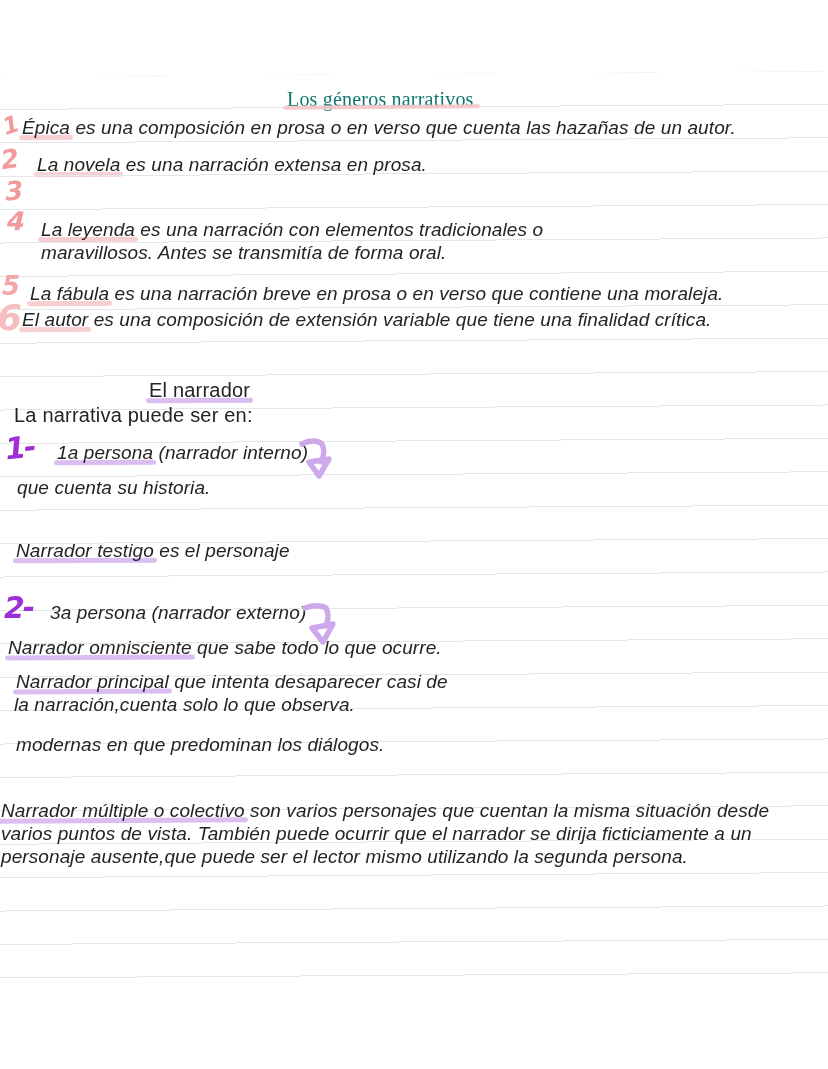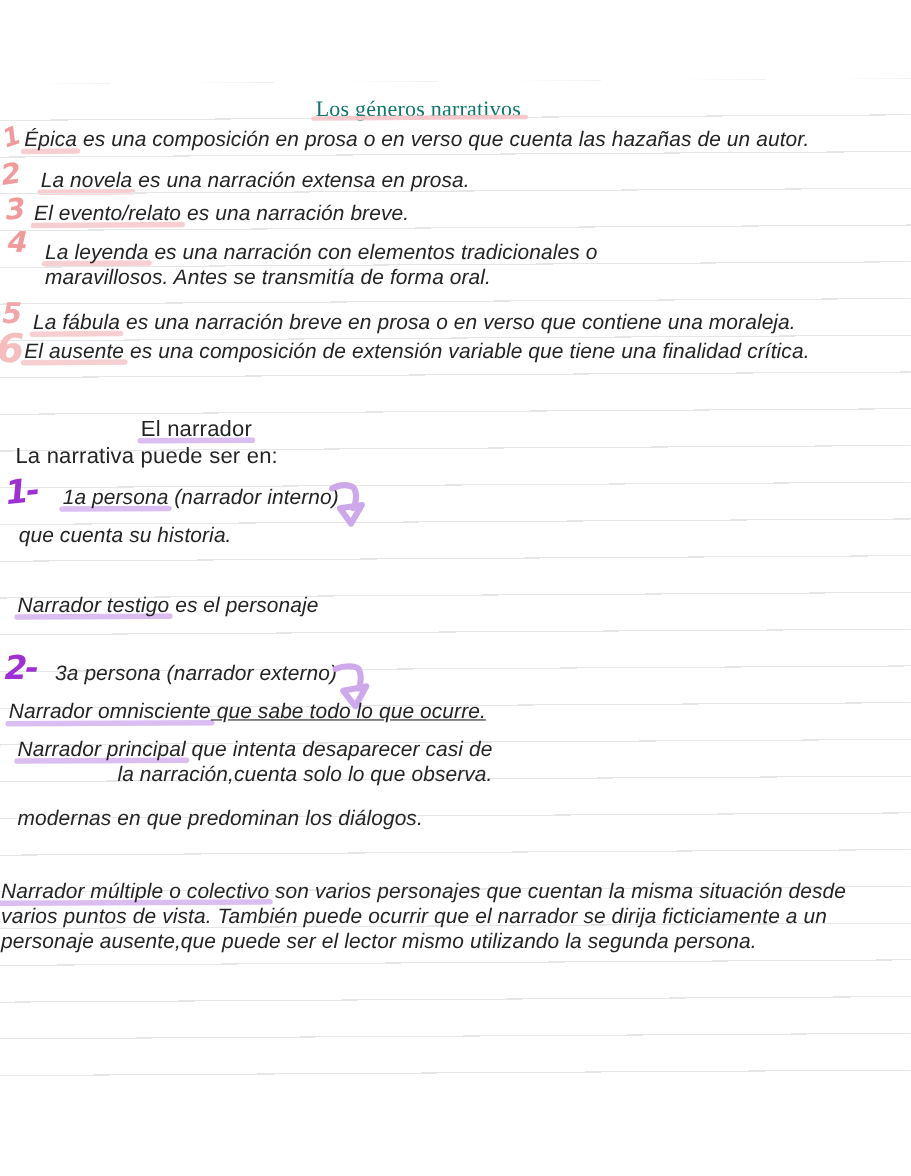--- a/index.html
+++ b/index.html
@@ -77,41 +77,38 @@
   <div class="abs it body-txt" style="left:22px; top:116px;">
     <span class="hl hl-pink">Épica</span><span> es una composición en prosa o en verso que cuenta las hazañas de un autor.</span>
   </div>
 
   <span class="hnum" style="left:1px; top:144px; font-size:26px; transform:rotate(-8deg);">2</span>
   <div class="abs it body-txt" style="left:37px; top:153px;text-align:center;">
     <span class="hl hl-pink">La novela</span><span> es una narración extensa en prosa.</span>
   </div>
 
   <span class="hnum" style="left:5px; top:176px; font-size:26px; transform:rotate(-4deg);">3</span>
-  <div class="abs it body-txt" style="left:31px; top:183px;">
-    <span class="hl hl-pink">El evento/relato</span><span> es una narración breve.</span>
-  </div>
 
   <span class="hnum" style="left:7px; top:206px; font-size:26px; transform:rotate(2deg);">4</span>
   <div class="abs it body-txt" style="left:41px; top:218px;">
     <div><span class="hl hl-pink">La leyenda</span><span> es una narración con elementos tradicionales o</span></div>
     <div>maravillosos. Antes se transmitía de forma oral.</div>
   </div>
 
   <span class="hnum" style="left:2px; top:271px; font-size:26px; color:#f3a6a8;">5</span>
   <div class="abs it body-txt" style="left:30px; top:282px;">
     <span class="hl hl-pink">La fábula</span><span> es una narración breve en prosa o en verso que contiene una moraleja.</span>
   </div>
 
   <span class="hnum" style="left:-3px; top:297px; font-size:36px; color:#f6bdbf;">6</span>
   <div class="abs it body-txt" style="left:22px; top:308px;">
-    <span class="hl hl-pink">El ausente</span><span> es una composición de extensión variable que tiene una finalidad crítica.</span>
+    <span class="hl hl-pink">El autor</span><span> es una composición de extensión variable que tiene una finalidad crítica.</span>
   </div>
 
-  <div class="abs upright" style="left:128px; top:379px;">
+  <div class="abs upright" style="left:149px; top:379px;">
     <span class="hl hl-lav">El narrador</span>
   </div>
 
   <div class="abs upright" style="left:14px; top:404px;">La narrativa puede ser en:</div>
 
   <span class="pnum" style="left:5px; top:430px; font-size:30px; transform:rotate(-6deg);">1-</span>
   <div class="abs it body-txt" style="left:57px; top:441px;">
     <span class="hl hl-lav">1a persona</span><span> (narrador interno)</span>
   </div>
   <svg class="arrow" style="left:296px; top:437px;" width="38" height="44" viewBox="0 0 38 44">
@@ -133,27 +130,27 @@
   <div class="abs it body-txt" style="left:50px; top:601px;text-align:right;">
     <span>3a persona</span><span> (narrador externo)</span>
   </div>
   <svg class="arrow" style="left:300px; top:602px;" width="38" height="44" viewBox="0 0 38 44">
     <g stroke="#cda9eb" stroke-width="5.5" fill="none" stroke-linecap="round" stroke-linejoin="round">
       <path d="M5 6 C13 3 22 3 26 6 C29 12 28 19 26 24"></path>
       <path d="M12 26 L33 22 L23 40 Z"></path>
     </g>
   </svg>
 
-  <div class="abs it body-txt" style="left:8px; top:636px;text-decoration:underline;">
+  <div class="abs it body-txt" style="left:8px; top:636px;">
     <span class="hl hl-lav">Narrador omnisciente</span><span> que sabe todo lo que ocurre.</span>
   </div>
 
   <div class="abs it body-txt" style="left:16px; top:670px;">
     <div><span class="hl hl-lav">Narrador principal</span><span> que intenta desaparecer casi de</span></div>
-    <div style="margin-left:-2px;text-align:right;">la narración,cuenta solo lo que observa.</div>
+    <div style="margin-left:-2px;">la narración,cuenta solo lo que observa.</div>
   </div>
 
   <div class="abs it body-txt" style="left:20px; top:733px;">
     <div style="margin-left:-4px;">modernas en que predominan los diálogos.</div>
   </div>
 
   <div class="abs it body-txt" style="left:1px; top:799px;">
     <div><span class="hl hl-lav">Narrador múltiple o colectivo</span><span> son varios personajes que cuentan la misma situación desde</span></div>
     <div>varios puntos de vista. También puede ocurrir que el narrador se dirija ficticiamente a un</div>
     <div>personaje ausente,que puede ser el lector mismo utilizando la segunda persona.</div>

